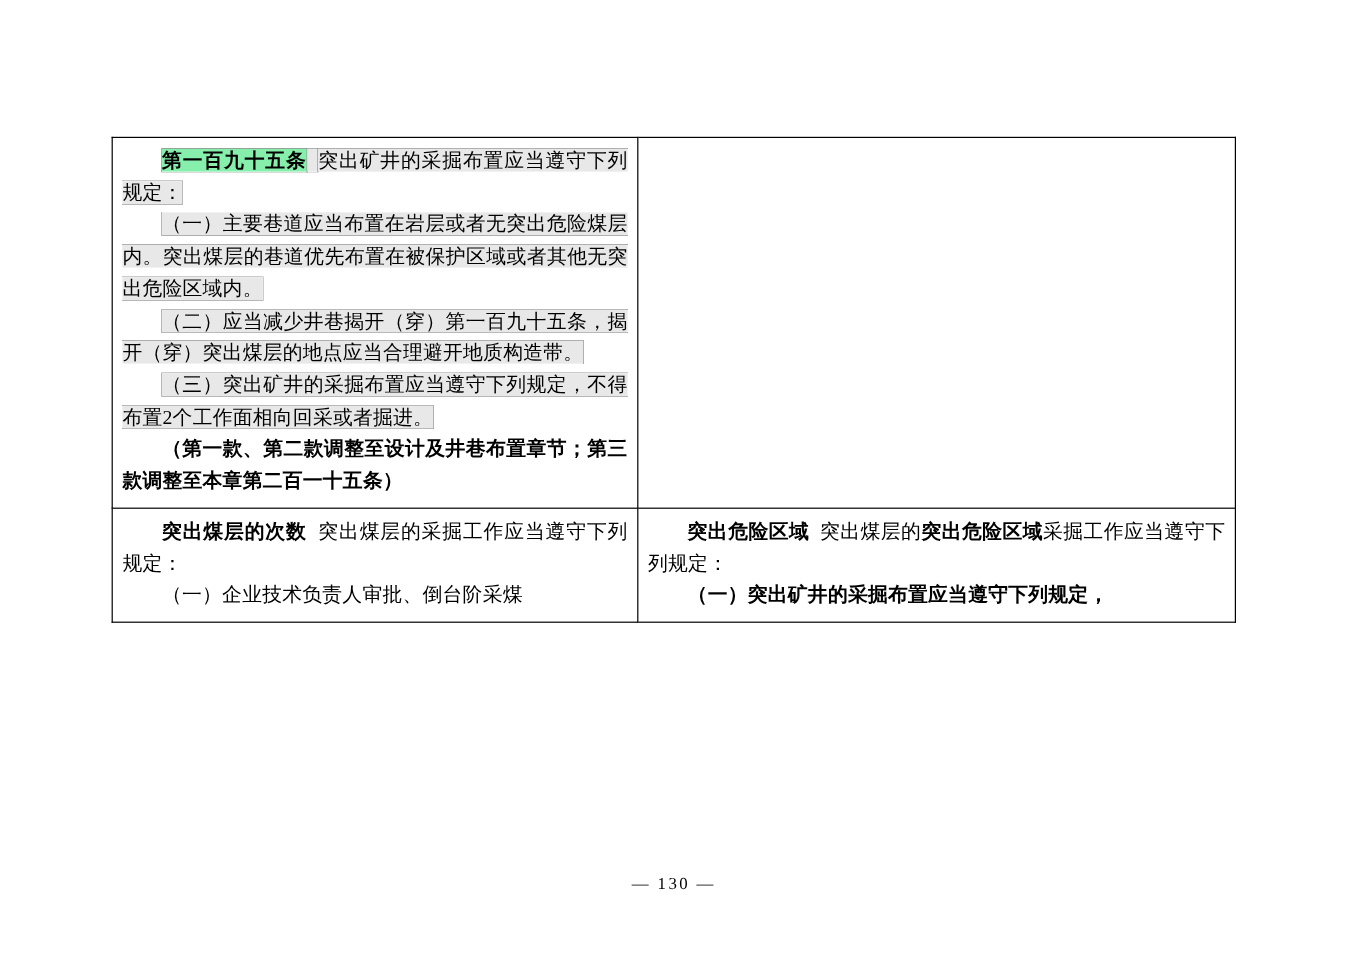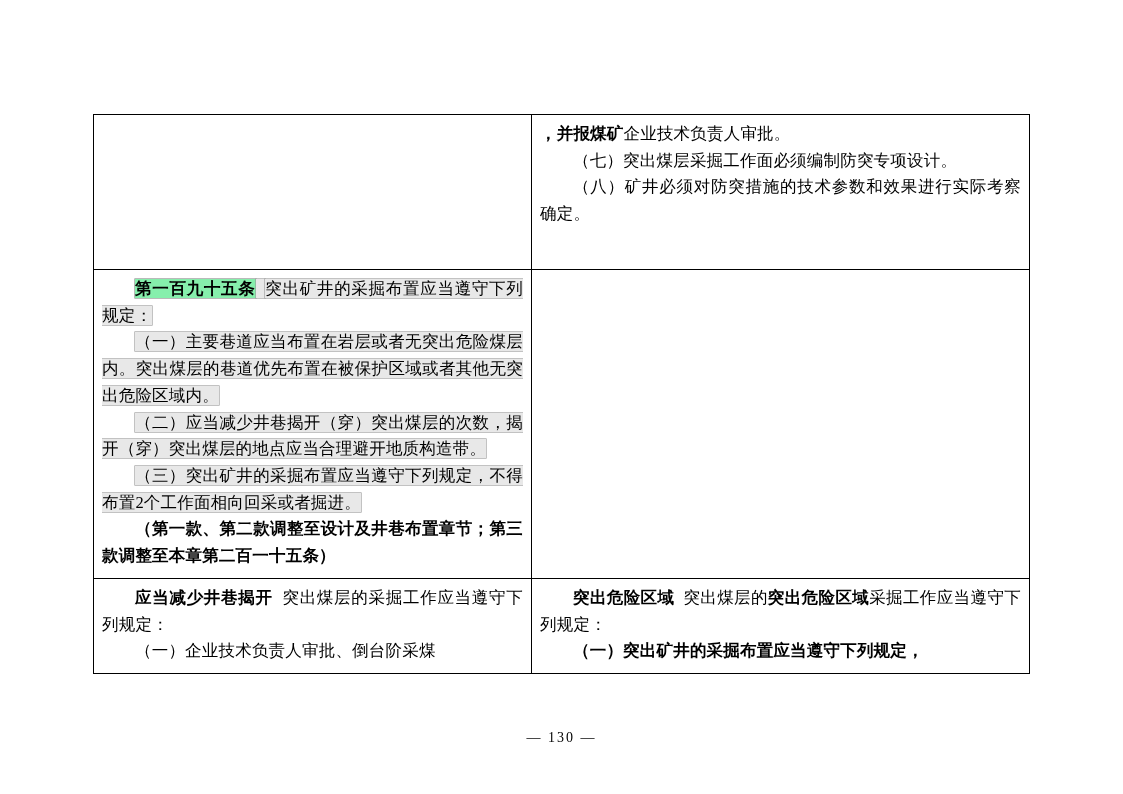--- a/index.html
+++ b/index.html
@@ -82,48 +82,38 @@
 
 <div class="page">
 
   <table class="doc-table">
     <colgroup>
       <col class="left-col">
       <col class="right-col">
     </colgroup>
     <tbody>
 
-      <tr>
-        <td class="blank-cell"></td>
-        <td>
-          <div class="cell-block">
-            <p class="para"><span class="bold">，并报</span><span class="bold">煤矿</span><span>企业技术负责人审批。</span></p>
-            <p class="para indent">（七）突出煤层采掘工作面必须编制防突专项设计。</p>
-            <p class="para indent">（八）矿井必须对防突措施的技术参数和效果进行实际考察确定。</p>
-          </div>
-        </td>
-      </tr>
 
       <tr>
         <td>
           <div class="cell-block">
             <p class="para indent"><span class="bold hl-strong">第一百九十五条</span><span class="hl">&nbsp;&nbsp;</span><span class="hl">突出矿井的采掘布置应当遵守下列规定：</span></p>
             <p class="para indent"><span class="hl">（一）主要巷道应当布置在岩层或者无突出危险煤层内。突出煤层的巷道优先布置在被保护区域或者其他无突出危险区域内。</span></p>
-            <p class="para indent"><span class="hl">（二）应当减少井巷揭开（穿）突出煤层的次数，揭开（穿）突出煤层的地点应当合理避开地质构造带。</span></p>
+            <p class="para indent"><span class="hl">（二）应当减少井巷揭开（穿）第一百九十五条，揭开（穿）突出煤层的地点应当合理避开地质构造带。</span></p>
             <p class="para indent"><span class="hl">（三）突出矿井的采掘布置应当遵守下列规定，不得布置2个工作面相向回采或者掘进。</span></p>
             <p class="para indent bold">（第一款、第二款调整至设计及井巷布置章节；第三款调整至本章第二百一十五条）</p>
           </div>
         </td>
         <td></td>
       </tr>
 
       <tr>
         <td>
           <div class="cell-block">
-            <p class="para indent"><span class="bold">应当减少井巷揭开</span>&nbsp;&nbsp;<span>突出煤层的采掘工作应当遵守下列规定：</span></p>
+            <p class="para indent"><span class="bold">突出煤层的次数</span>&nbsp;&nbsp;<span>突出煤层的采掘工作应当遵守下列规定：</span></p>
             <p class="para indent">（一）企业技术负责人审批、倒台阶采煤</p>
           </div>
         </td>
         <td>
           <div class="cell-block">
             <p class="para indent"><span class="bold">突出危险区域</span>&nbsp;&nbsp;<span>突出煤层的<span class="bold">突出危险区域</span>采掘工作应当遵守下列规定：</span></p>
             <p class="para indent bold">（一）突出矿井的采掘布置应当遵守下列规定，</p>
           </div>
         </td>
       </tr>

